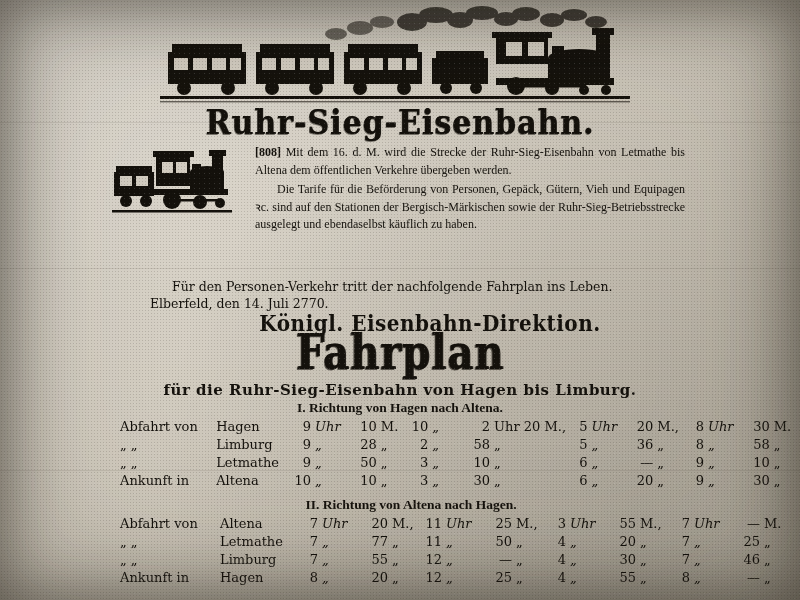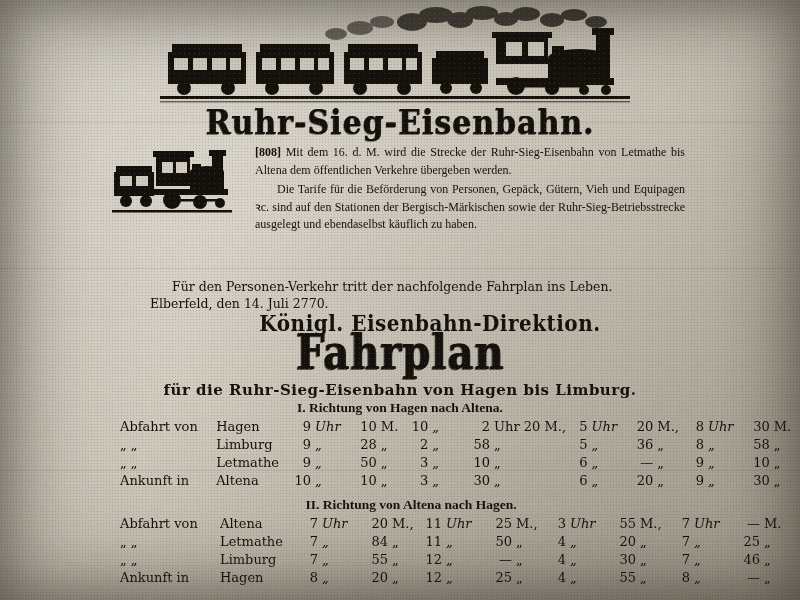--- a/index.html
+++ b/index.html
@@ -449,21 +449,21 @@
         <td class="c-h">7</td>
         <td class="c-uhr">Uhr</td>
         <td class="c-m dash">—</td>
         <td class="c-min">M.</td>
       </tr>
       <tr>
         <td class="c-label">„     „</td>
         <td class="c-place">Letmathe</td>
         <td class="c-h">7</td>
         <td class="c-uhr">„</td>
-        <td class="c-m">84</td>
+        <td class="c-m">77</td>
         <td class="c-min">„</td>
         <td class="c-h">11</td>
         <td class="c-uhr">„</td>
         <td class="c-m">50</td>
         <td class="c-min">„</td>
         <td class="c-h">4</td>
         <td class="c-uhr">„</td>
         <td class="c-m">20</td>
         <td class="c-min">„</td>
         <td class="c-h">7</td>

